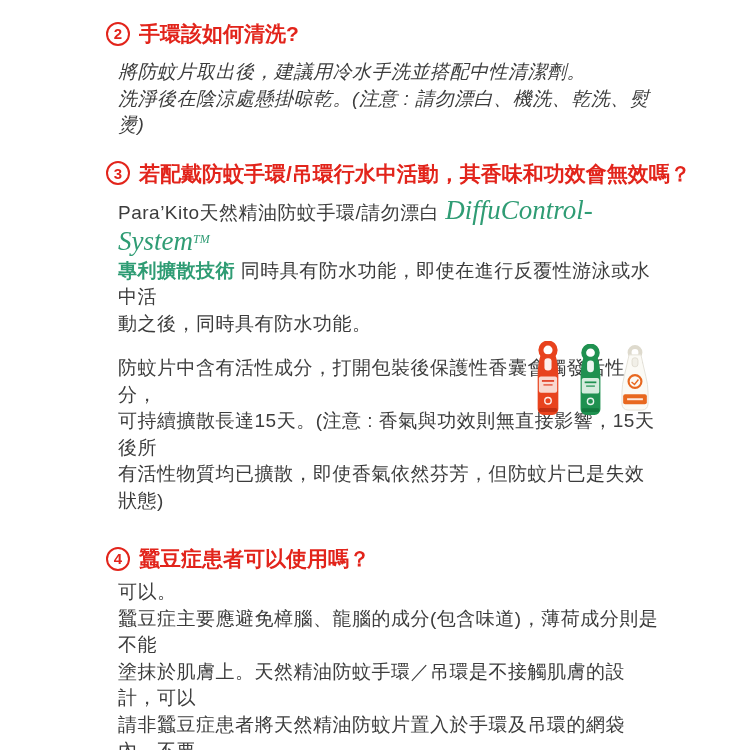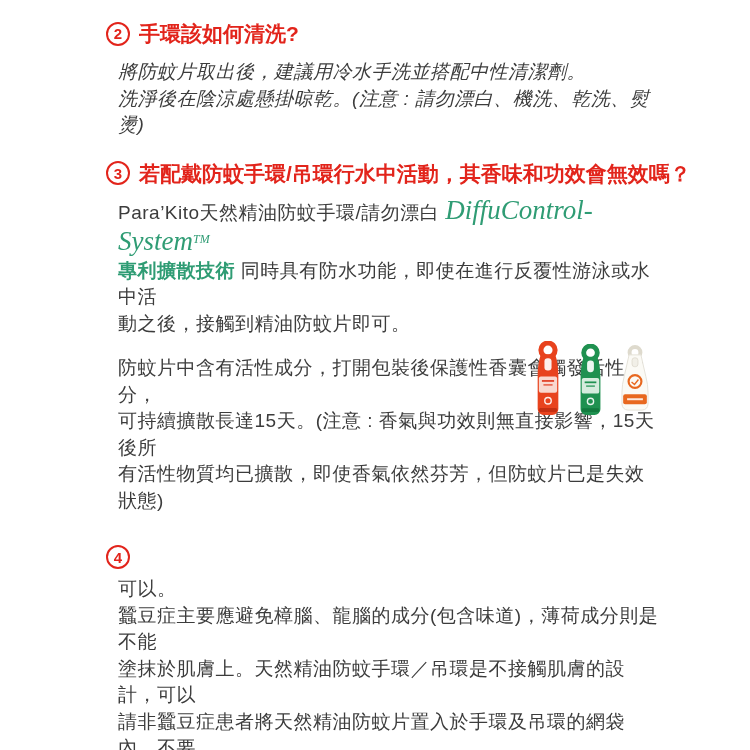--- a/index.html
+++ b/index.html
@@ -66,27 +66,28 @@
       <span>手環該如何清洗?</span>
     </h2>
     <p class="body-text mt-q2-body">將防蚊片取出後，建議用冷水手洗並搭配中性清潔劑。<br>洗淨後在陰涼處懸掛晾乾。(注意 : 請勿漂白、機洗、乾洗、熨燙)</p>
   </section>
 
   <section>
     <h2 class="q-title mt-q3-title">
       <span class="q-num">3</span>
       <span>若配戴防蚊手環/吊環行水中活動，其香味和功效會無效嗎？</span>
     </h2>
-    <p class="body-text mt-q3-p1"><span class="seg-n">Para’Kito天然精油防蚊手環/請勿漂白 </span><span class="seg-gserif">DiffuControl-System</span><span class="seg-tm">TM</span><br><span class="seg-gbold">專利擴散技術</span><span class="seg-n"> 同時具有防水功能，即使在進行反覆性游泳或水中活</span><br><span class="seg-n">動之後，接觸到精油防蚊片即可。</span></p>
+    <p class="body-text mt-q3-p1"><span class="seg-n">Para’Kito天然精油防蚊手環/請勿漂白 </span><span class="seg-gserif">DiffuControl-System</span><span class="seg-tm">TM</span><br><span class="seg-gbold">專利擴散技術</span><span class="seg-n"> 同時具有防水功能，即使在進行反覆性游泳或水中活</span><br><span class="seg-n">動之後，同時具有防水功能。</span></p>
     <p class="body-text mt-q3-p2">防蚊片中含有活性成分，打開包裝後保護性香囊會觸發活性成分，<br>可持續擴散長達15天。(注意 : 香氣與功效則無直接影響，15天後所<br>有活性物質均已擴散，即使香氣依然芬芳，但防蚊片已是失效狀態)</p>
   </section>
 
   <section>
     <h2 class="q-title mt-q4-title">
       <span class="q-num">4</span>
+      <span>蠶豆症患者可以使用嗎？</span>
     </h2>
     <p class="body-text mt-q4-body">可以。<br>蠶豆症主要應避免樟腦、龍腦的成分(包含味道)，薄荷成分則是不能<br>塗抹於肌膚上。天然精油防蚊手環／吊環是不接觸肌膚的設計，可以<br>請非蠶豆症患者將天然精油防蚊片置入於手環及吊環的網袋內，不要<br>接觸到精油防蚊片即可。<br>同時也可以選擇Para’Kito法國帕洛天然PMD防蚊噴霧。</p>
   </section>
 
   <div class="bottles">
 
     <svg width="38" height="75" viewBox="0 0 36 74">
       <circle cx="18" cy="9" r="7" fill="none" stroke="#e8431e" stroke-width="5"></circle>
       <path d="M11 13 h14 c2 6 3.2 12 3.2 20 v34 a6 6 0 0 1 -6 6 h-8.4 a6 6 0 0 1 -6 -6 v-34 c0 -8 1.2 -14 3.2 -20 z" fill="#e8431e"></path>
       <rect x="14.5" y="17" width="7" height="12" rx="3.2" fill="#ffffff" opacity="0.92"></rect>

